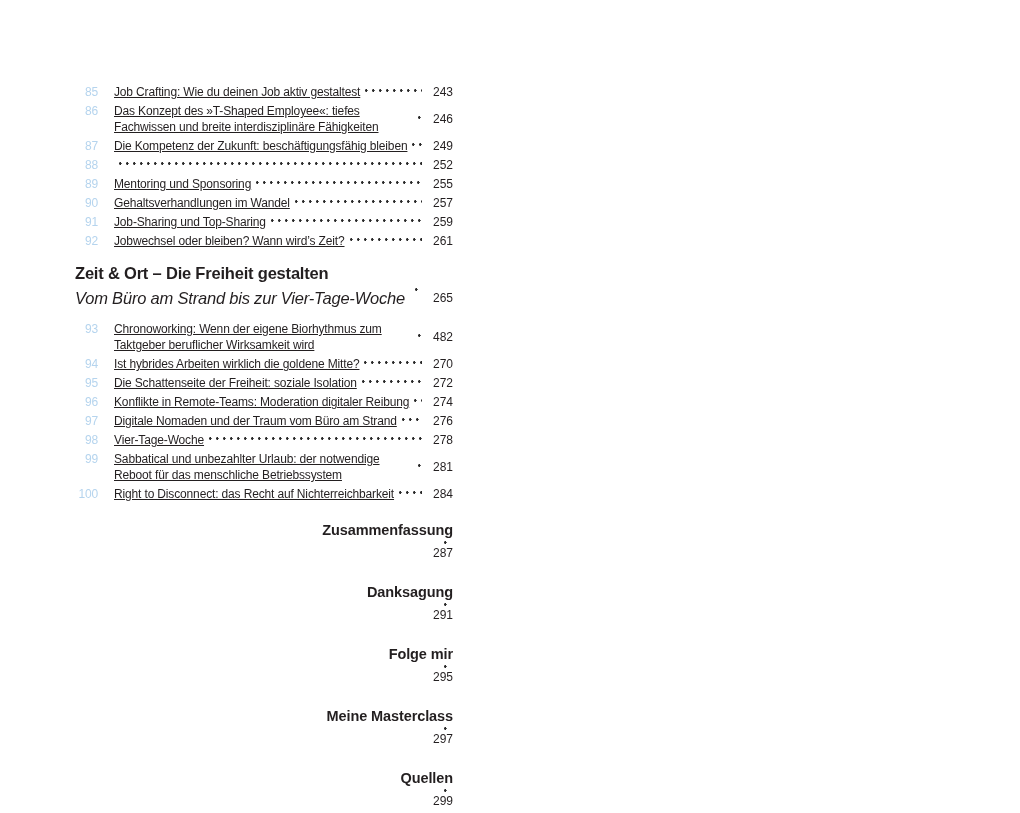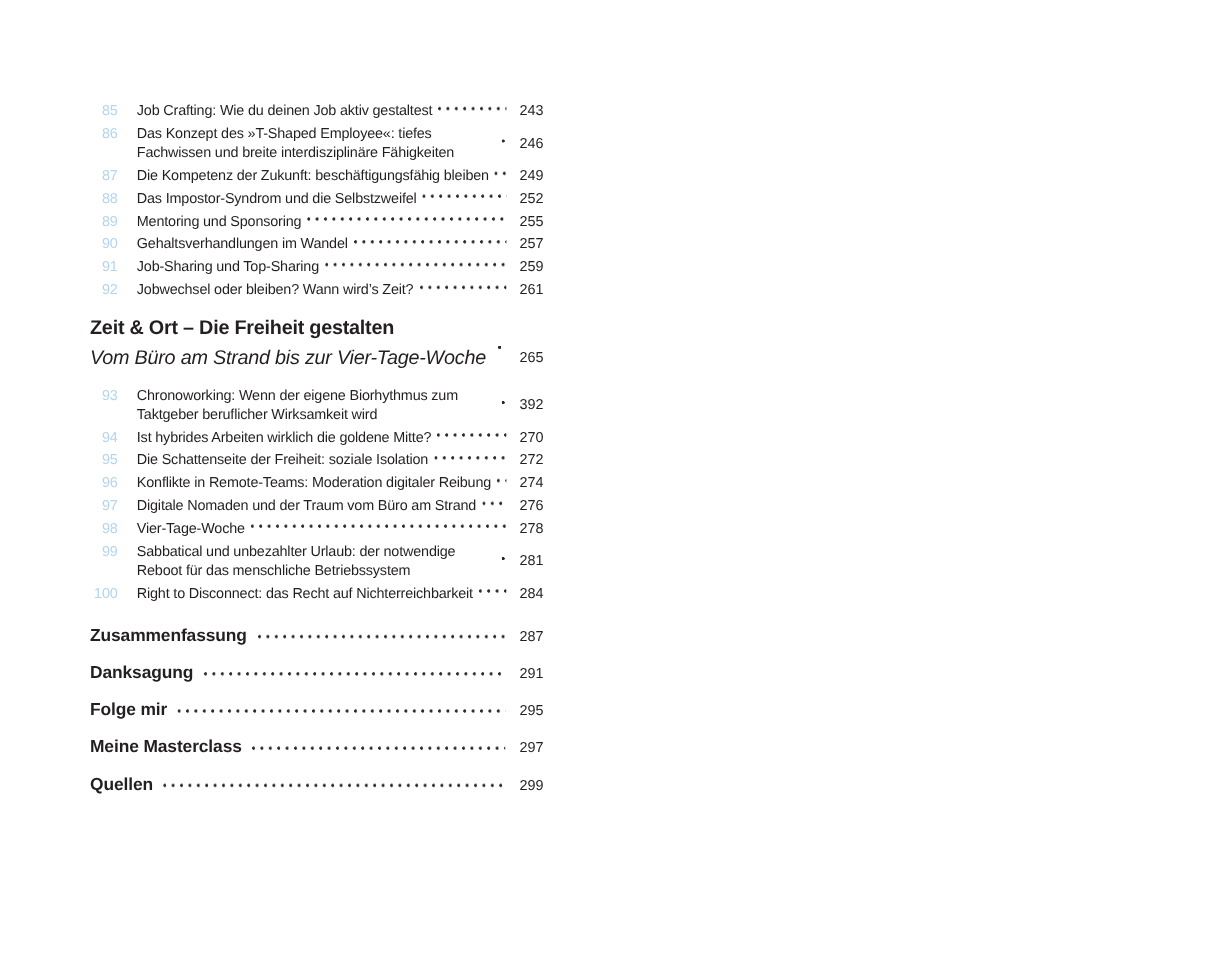--- a/index.html
+++ b/index.html
@@ -28,21 +28,21 @@
     line-height: 16px;
     letter-spacing: -0.15px;
   }
   .entry .num {
     flex: 0 0 23px;
     align-self: flex-start;
     text-align: right;
     margin-right: 16px;
     color: #b5d4ee;
   }
-  .entry .title { flex: 0 1 auto; min-width: 0; }
+  .entry .title { flex: 0 1 auto; min-width: 0; text-decoration: underline; }
   .dots {
     flex: 1 1 4px;
     min-width: 4px;
     height: 3px;
     margin: 0 4px 4px 5px;
     background-image: radial-gradient(circle at 1.3px 1.5px, #2a2a2a 1.1px, rgba(0,0,0,0) 1.5px);
     background-size: 7px 3px;
     background-repeat: repeat-x;
     background-position: left bottom;
   }
@@ -72,24 +72,25 @@
     font-size: 16.5px;
     letter-spacing: -0.2px;
   }
   .subtitle-row .dots { margin: 0 5px 1px 10px; }
   .subtitle-row .page-num { flex: 0 0 27px; text-align: right; }
 
   
   .back-matter { margin-top: 19px; }
   .bm-row {
     display: flex;
-    align-items: center;
+    align-items: flex-end;
     margin-bottom: 12px;
     font-size: 12px;
     line-height: 19px;
+    flex-direction: column;
   }
   .bm-row .bm-title {
     font-weight: 700;
     font-size: 14.5px;
     letter-spacing: -0.1px;
   }
   .bm-row .dots { margin: 0 5px 0 9px; }
   .bm-row .page-num { flex: 0 0 27px; text-align: right; }
 </style>
 </head>
@@ -112,21 +113,20 @@
         <span class="page-num">246</span>
       </div>
       <div class="entry">
         <span class="num">87</span>
         <span class="title">Die Kompetenz der Zukunft: beschäftigungsfähig bleiben</span>
         <span class="dots"></span>
         <span class="page-num">249</span>
       </div>
       <div class="entry">
         <span class="num">88</span>
-        <span class="title">Das Impostor-Syndrom und die Selbstzweifel</span>
         <span class="dots"></span>
         <span class="page-num">252</span>
       </div>
       <div class="entry">
         <span class="num">89</span>
         <span class="title">Mentoring und Sponsoring</span>
         <span class="dots"></span>
         <span class="page-num">255</span>
       </div>
       <div class="entry">
@@ -154,21 +154,21 @@
       <span class="sub-title">Vom Büro am Strand bis zur Vier-Tage-Woche</span>
       <span class="dots"></span>
       <span class="page-num">265</span>
     </div>
 
     <div>
       <div class="entry">
         <span class="num">93</span>
         <span class="title">Chronoworking: Wenn der eigene Biorhythmus zum Taktgeber beruflicher Wirksamkeit wird</span>
         <span class="dots"></span>
-        <span class="page-num">392</span>
+        <span class="page-num">482</span>
       </div>
       <div class="entry">
         <span class="num">94</span>
         <span class="title">Ist hybrides Arbeiten wirklich die goldene Mitte?</span>
         <span class="dots"></span>
         <span class="page-num">270</span>
       </div>
       <div class="entry">
         <span class="num">95</span>
         <span class="title">Die Schattenseite der Freiheit: soziale Isolation</span>

